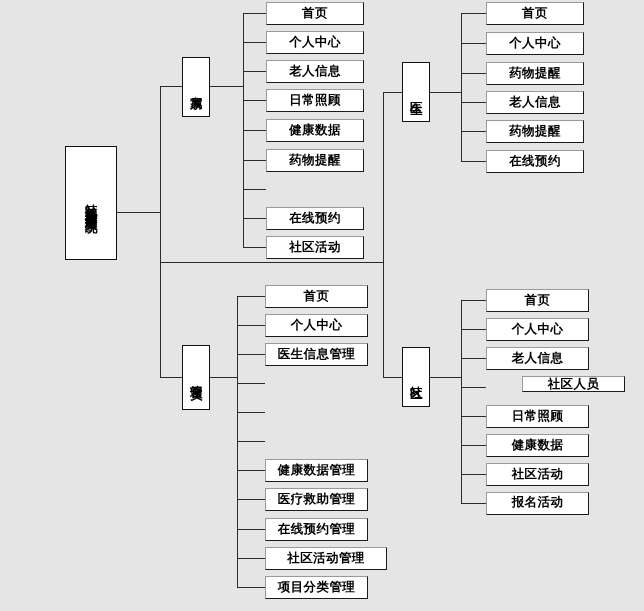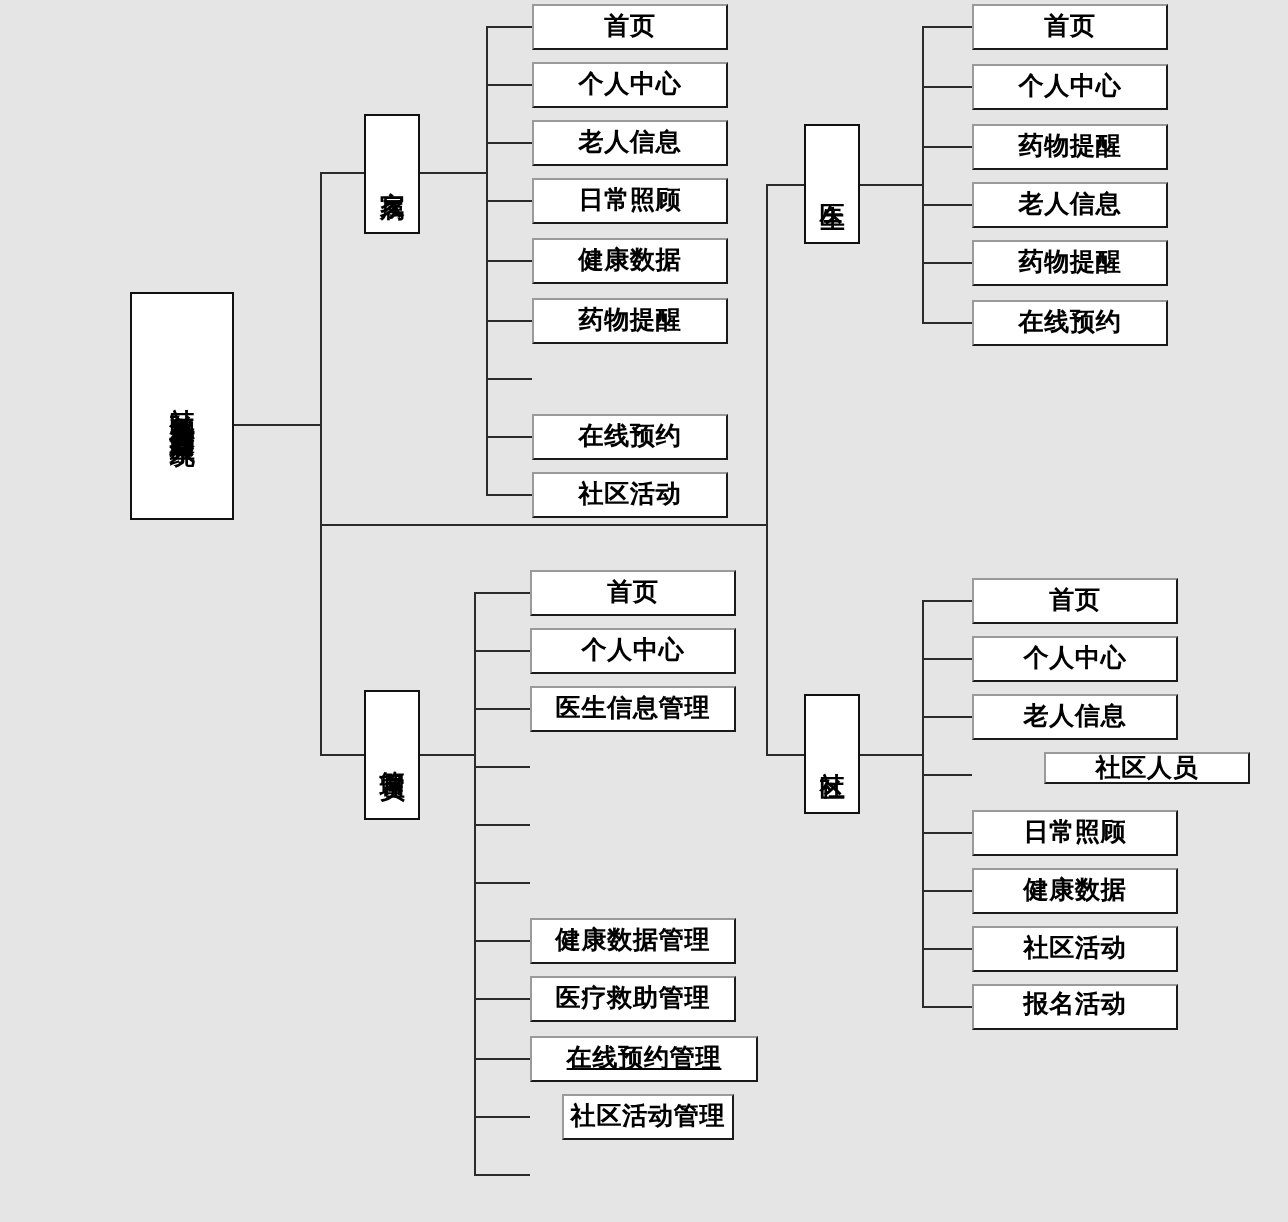--- a/index.html
+++ b/index.html
@@ -143,22 +143,23 @@
   <div class="ln h" style="left:237px; top:499px; width:28px;"></div>
   <div class="ln h" style="left:237px; top:529px; width:28px;"></div>
   <div class="ln h" style="left:237px; top:558px; width:28px;"></div>
   <div class="ln h" style="left:237px; top:587px; width:28px;"></div>
 
   <div class="node" style="left:265px; top:285px; width:103px; height:23px;">首页</div>
   <div class="node" style="left:265px; top:314px; width:103px; height:23px;">个人中心</div>
   <div class="node" style="left:265px; top:343px; width:103px; height:23px;">医生信息管理</div>
   <div class="node" style="left:265px; top:488px; width:103px; height:23px;">医疗救助管理</div>
   <div class="node" style="left:265px; top:459px; width:103px; height:23px;">健康数据管理</div>
-  <div class="node" style="left:265px; top:518px; width:114px; height:23px;text-decoration:underline;">在线预约管理</div>
-  <div class="node" style="left:265px; top:547px; width:86px; height:23px;margin-left:16px;">社区活动管理</div>
+  <div class="node" style="left:265px; top:518px; width:103px; height:23px;">在线预约管理</div>
+  <div class="node" style="left:265px; top:547px; width:122px; height:23px;">社区活动管理</div>
+  <div class="node" style="left:265px; top:576px; width:103px; height:23px;">项目分类管理</div>
 
   <div class="node role vert" style="left:402px; top:347px; width:28px; height:60px;">社区</div>
 
   <div class="ln v" style="left:461px; top:300px; height:203px;"></div>
   <div class="ln h" style="left:430px; top:377px; width:31px;"></div>
 
   <div class="ln h" style="left:461px; top:300px; width:25px;"></div>
   <div class="ln h" style="left:461px; top:329px; width:25px;"></div>
   <div class="ln h" style="left:461px; top:358px; width:25px;"></div>
   <div class="ln h" style="left:461px; top:387px; width:25px;"></div>

